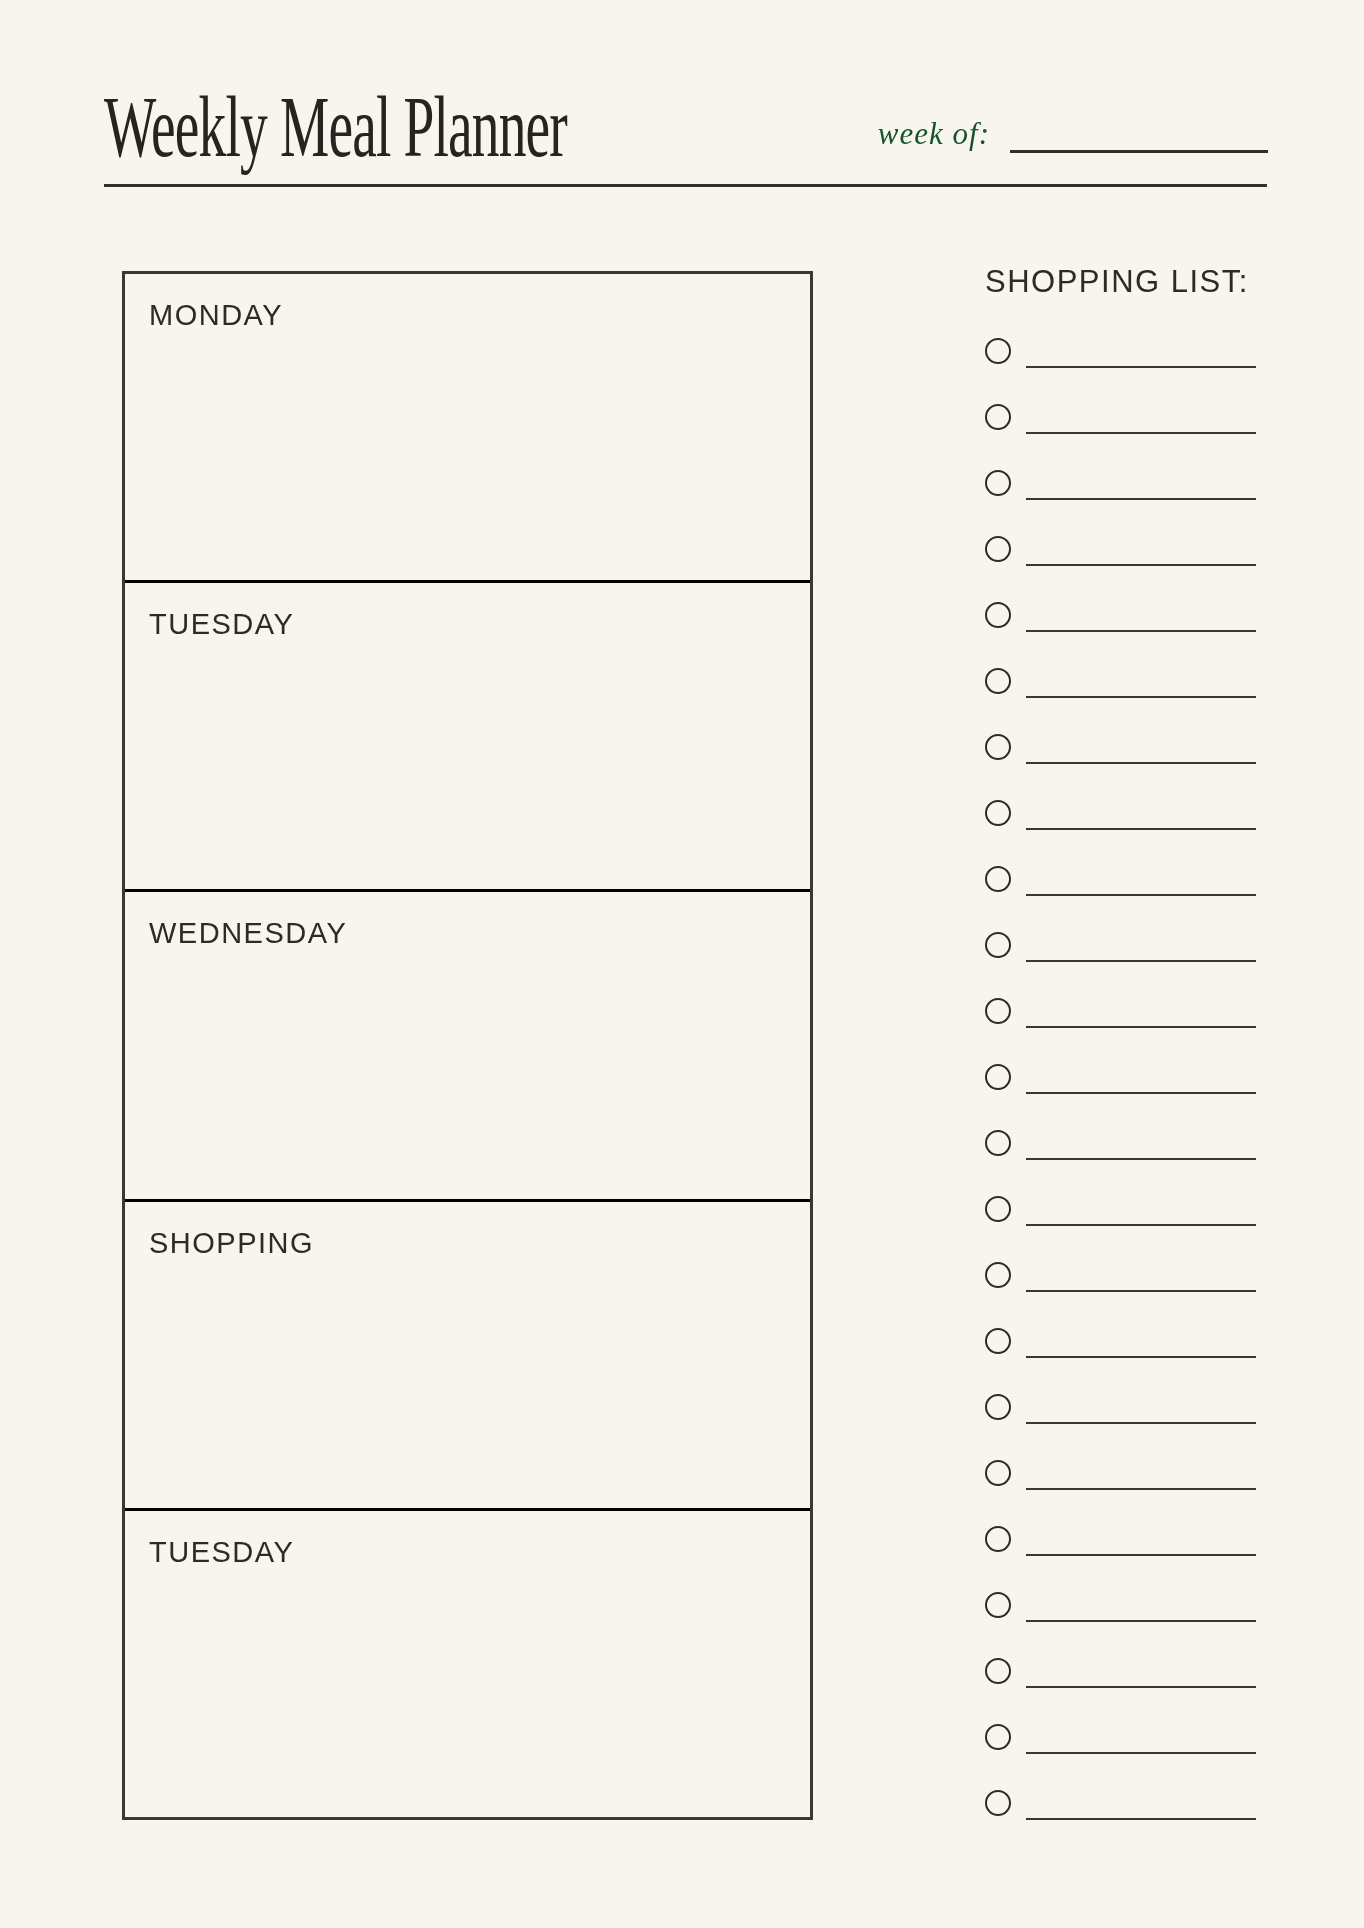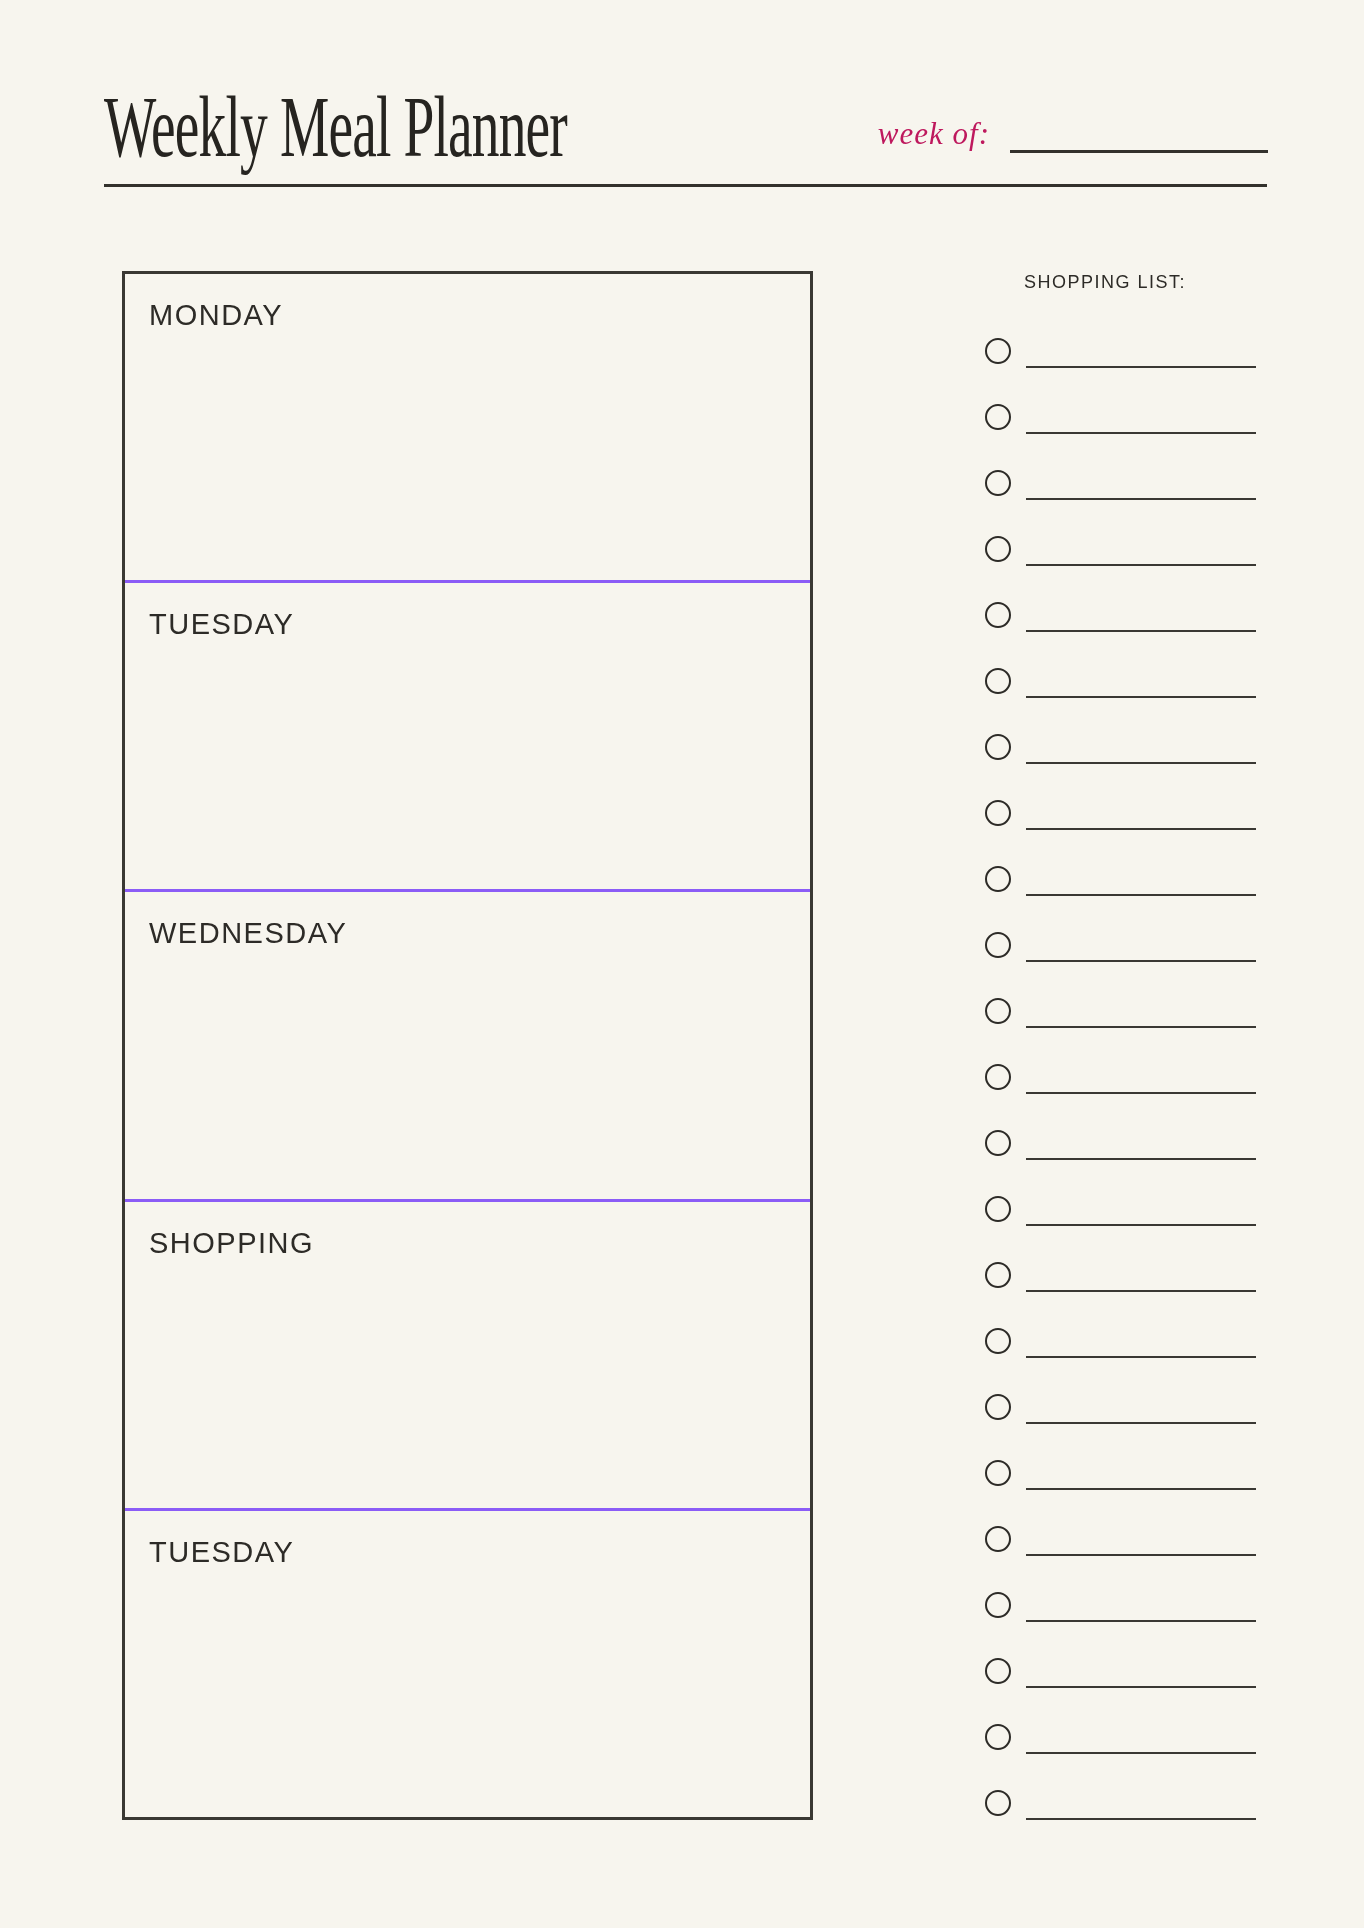--- a/index.html
+++ b/index.html
@@ -24,21 +24,21 @@
   }
   .week-of-wrap{
     position:absolute;left:0;top:116px;width:990px;
     text-align:right;
   }
   .week-of-label{
     font-family:"Liberation Serif", serif;
     font-style:italic;
     font-size:31px;
     letter-spacing:1px;
-    color:#be185d;
+    color:#14532d;
     margin-left:12px;
   }
   .week-of-line{
     position:absolute;left:1010px;top:136px;
     width:258px;height:14px;
     border-bottom:3px solid #33312c;
   }
   .header-rule{
     position:absolute;left:104px;top:184px;
     width:1163px;height:3px;
@@ -47,41 +47,40 @@
   
   .days{
     position:absolute;left:122px;top:271px;
     width:691px;height:1549px;
     border:3px solid #3a3833;
     box-sizing:border-box;
     display:flex;flex-direction:column;
   }
   .day-row{
     flex:1;
-    border-top:3px solid #8b5cf6;
+    border-top:3px solid #000000;
     box-sizing:border-box;
     padding:25px 0 0 24px;
   }
   .day-row:first-child{border-top:none;}
   .day-label{
     font-size:29px;
     letter-spacing:1.5px;
     color:#2d2b27;
   }
   
   .shopping{
     position:absolute;left:985px;top:266px;width:290px;
   }
   .shopping-title{
-    font-size:18px;
+    font-size:31px;
     letter-spacing:1.5px;
     color:#2d2b27;
     line-height:32px;
     white-space:nowrap;
-    margin-left:39px;
   }
   .shopping-items{
     margin-top:40px;
     display:flex;flex-direction:column;gap:40px;
   }
   .shopping-item{display:flex;height:26px;}
   .item-circle{
     width:26px;height:26px;
     border:2.5px solid #2d2b27;
     border-radius:50%;

